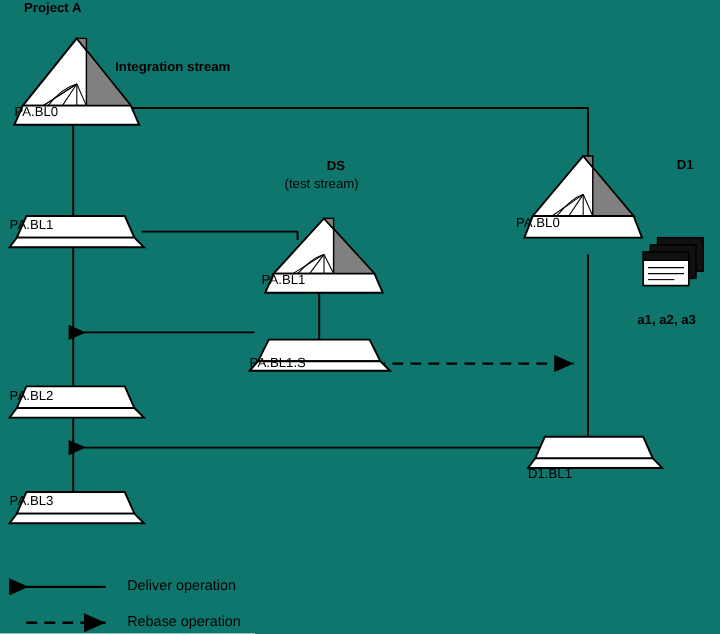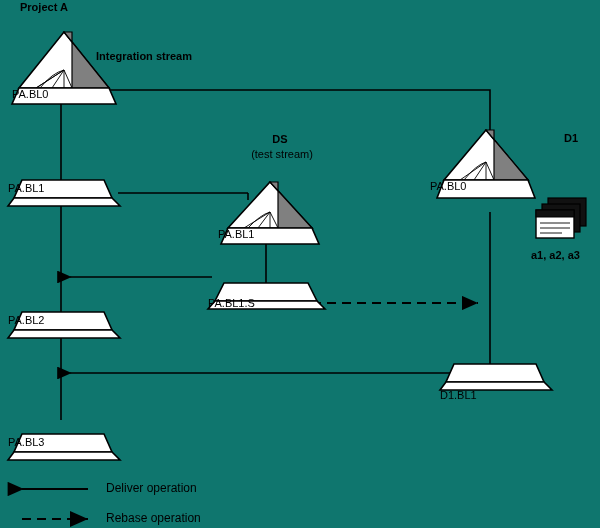--- a/index.html
+++ b/index.html
@@ -119,38 +119,38 @@
   <div class="lbl bold" style="left:96px; top:34px;margin-top:16px;">Integration stream</div>
 
   <div class="shape" style="left:8px; top:178px;">
     <svg width="112" height="30" viewBox="0 0 112 30">
       <polygon points="14,2 96,2 104,20 6,20" fill="#ffffff" stroke="#000000" stroke-width="1.6"></polygon>
       <polygon points="6,20 104,20 112,28 0,28" fill="#ffffff" stroke="#000000" stroke-width="1.6"></polygon>
     </svg>
     <div class="shape-text" style="top:4px;">PA.BL1</div>
   </div>
 
-  <div class="shape" style="left:8px; top:310px;">
+  <div class="shape" style="left:8px; top:320px;">
     <svg width="112" height="30" viewBox="0 0 112 30">
       <polygon points="14,2 96,2 104,20 6,20" fill="#ffffff" stroke="#000000" stroke-width="1.6"></polygon>
       <polygon points="6,20 104,20 112,28 0,28" fill="#ffffff" stroke="#000000" stroke-width="1.6"></polygon>
     </svg>
     <div class="shape-text" style="top:4px;">PA.BL2</div>
   </div>
 
-  <div class="shape" style="left:8px; top:432px;">
+  <div class="shape" style="left:8px; top:408px;">
     <svg width="112" height="30" viewBox="0 0 112 30">
       <polygon points="14,2 96,2 104,20 6,20" fill="#ffffff" stroke="#000000" stroke-width="1.6"></polygon>
       <polygon points="6,20 104,20 112,28 0,28" fill="#ffffff" stroke="#000000" stroke-width="1.6"></polygon>
     </svg>
     <div class="shape-text" style="top:4px;">PA.BL3</div>
   </div>
 
   <div class="lbl bold center" style="left:244px; top:133px; width:72px;">DS</div>
-  <div class="lbl center" style="left:240px; top:148px; width:84px;">(test stream)</div>
+  <div class="lbl center" style="left:226px; top:148px; width:84px;">(test stream)</div>
 
   <div class="shape" style="left:218px; top:180px;">
     <svg width="104" height="66" viewBox="0 0 104 66">
       <polygon points="52,2 94,48 10,48" fill="#ffffff" stroke="#000000" stroke-width="1.6"></polygon>
       <polygon points="52,2 94,48 60,48 60,2" fill="#808080" stroke="#000000" stroke-width="1.2"></polygon>
       <line x1="52" y1="32" x2="26" y2="48" stroke="#000000" stroke-width="0.9"></line>
       <line x1="52" y1="32" x2="40" y2="48" stroke="#000000" stroke-width="0.9"></line>
       <line x1="52" y1="32" x2="52" y2="48" stroke="#000000" stroke-width="0.9"></line>
       <line x1="52" y1="32" x2="60" y2="48" stroke="#000000" stroke-width="0.9"></line>
       <path d="M 30 48 Q 42 35 52 32" fill="none" stroke="#000000" stroke-width="0.9"></path>
@@ -186,21 +186,21 @@
     <svg width="58" height="48" viewBox="0 0 58 48">
       <rect x="16" y="2" width="38" height="28" fill="#111111" stroke="#000000" stroke-width="1.2"></rect>
       <rect x="10" y="8" width="38" height="28" fill="#111111" stroke="#000000" stroke-width="1.2"></rect>
       <rect x="4" y="14" width="38" height="28" fill="#ffffff" stroke="#000000" stroke-width="1.4"></rect>
       <rect x="4" y="14" width="38" height="7" fill="#111111" stroke="#000000" stroke-width="1"></rect>
       <line x1="8" y1="27" x2="38" y2="27" stroke="#000000" stroke-width="0.9"></line>
       <line x1="8" y1="32" x2="38" y2="32" stroke="#000000" stroke-width="0.9"></line>
       <line x1="8" y1="37" x2="30" y2="37" stroke="#000000" stroke-width="0.9"></line>
     </svg>
   </div>
-  <div class="lbl bold" style="left:531px; top:249px;text-align:center;">a1, a2, a3</div>
+  <div class="lbl bold" style="left:531px; top:261px;text-align:center;">a1, a2, a3</div>
 
   <div class="shape" style="left:440px; top:362px;">
     <svg width="112" height="30" viewBox="0 0 112 30">
       <polygon points="14,2 96,2 104,20 6,20" fill="#ffffff" stroke="#000000" stroke-width="1.6"></polygon>
       <polygon points="6,20 104,20 112,28 0,28" fill="#ffffff" stroke="#000000" stroke-width="1.6"></polygon>
     </svg>
     <div class="shape-text" style="top:4px;margin-top:23px;">D1.BL1</div>
   </div>
 
   <div class="legend-text" style="left:106px; top:481px;">Deliver operation</div>

